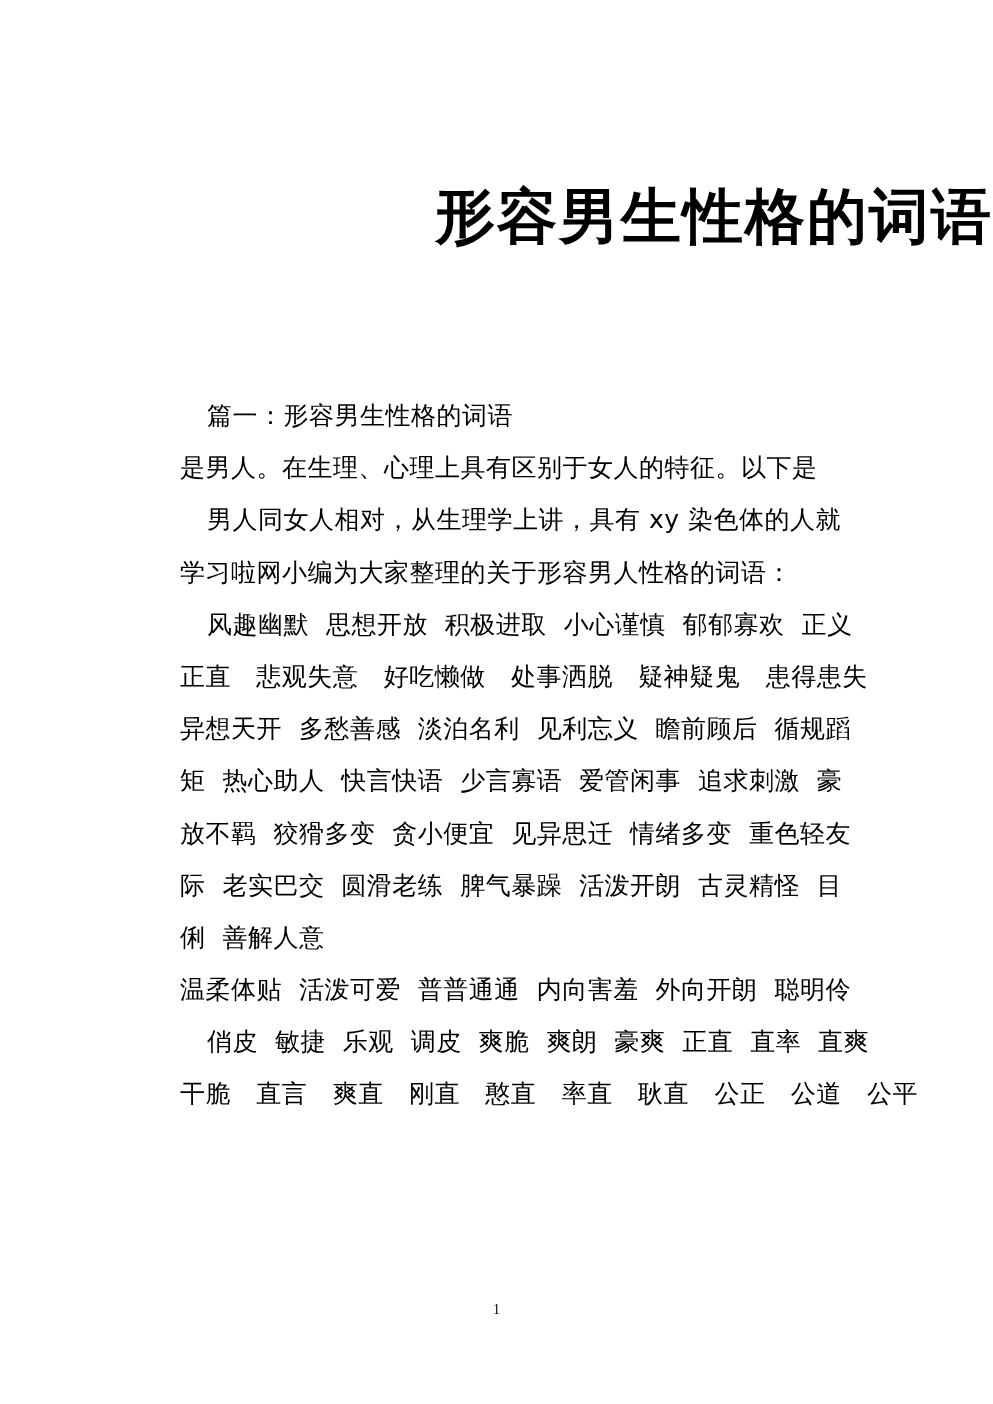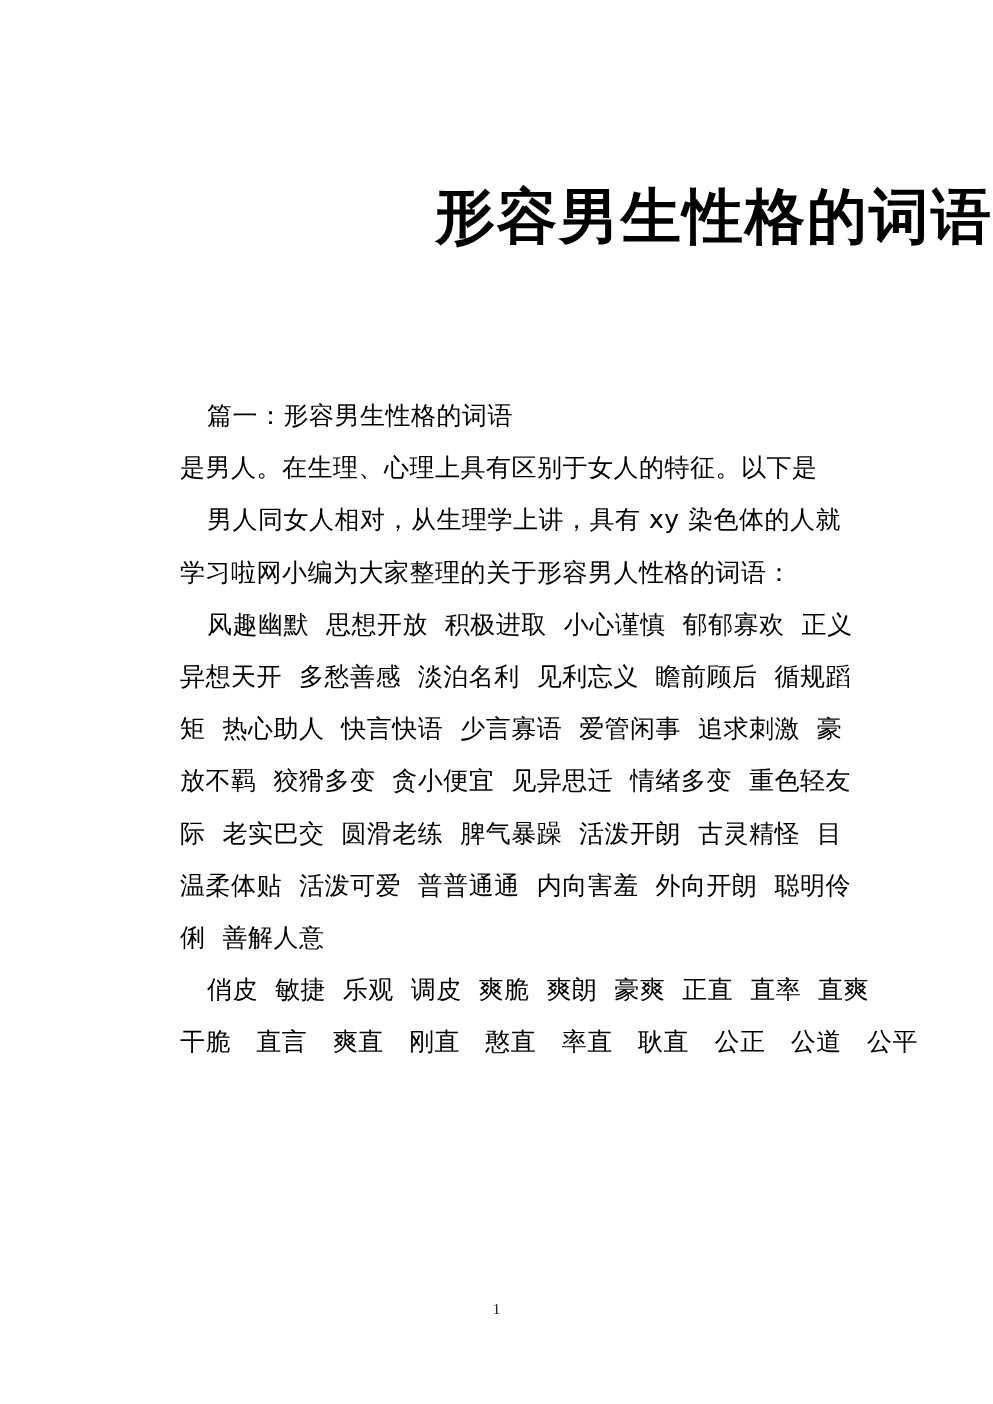--- a/index.html
+++ b/index.html
@@ -19,23 +19,24 @@
 <body>
 
 <div class="title">形容男生性格的词语</div>
 
 <div class="body">
   <div class="line indent">篇一：形容男生性格的词语</div>
   <div class="line">是男人。在生理、心理上具有区别于女人的特征。以下是</div>
   <div class="line indent">男人同女人相对，从生理学上讲，具有 xy 染色体的人就</div>
   <div class="line">学习啦网小编为大家整理的关于形容男人性格的词语：</div>
   <div class="line indent">风趣幽默  思想开放  积极进取  小心谨慎  郁郁寡欢  正义</div>
+  <div class="line">正直   悲观失意   好吃懒做   处事洒脱   疑神疑鬼   患得患失</div>
   <div class="line">异想天开  多愁善感  淡泊名利  见利忘义  瞻前顾后  循规蹈</div>
   <div class="line">矩  热心助人  快言快语  少言寡语  爱管闲事  追求刺激  豪</div>
   <div class="line">放不羁  狡猾多变  贪小便宜  见异思迁  情绪多变  重色轻友</div>
   <div class="line">际  老实巴交  圆滑老练  脾气暴躁  活泼开朗  古灵精怪  目</div>
+  <div class="line">俐  善解人意</div>
   <div class="line">温柔体贴  活泼可爱  普普通通  内向害羞  外向开朗  聪明伶</div>
-  <div class="line">俐  善解人意</div>
   <div class="line indent">俏皮  敏捷  乐观  调皮  爽脆  爽朗  豪爽  正直  直率  直爽</div>
   <div class="line">干脆   直言   爽直   刚直   憨直   率直   耿直   公正   公道   公平</div>
 </div>
 
 <div class="pagenum">1</div>
 
 </body></html>

